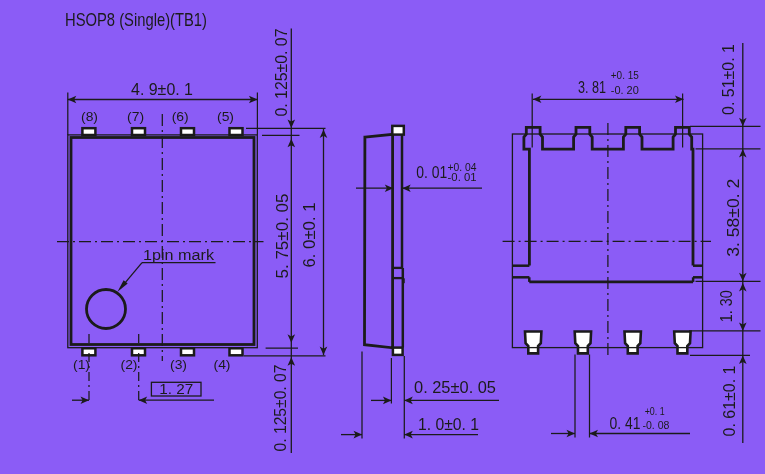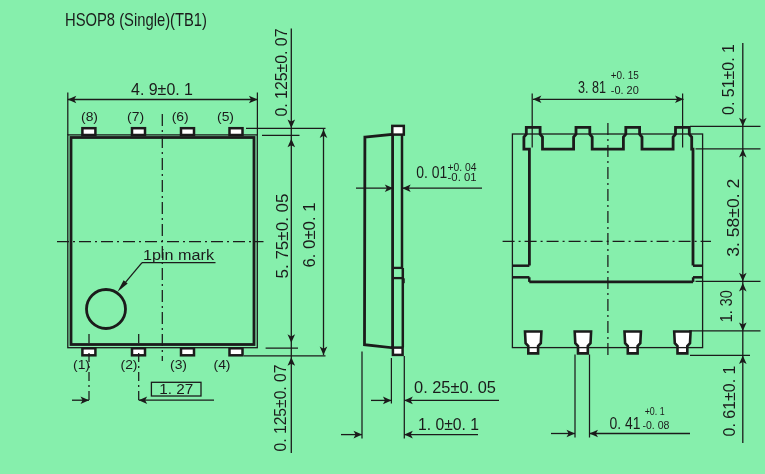--- a/index.html
+++ b/index.html
@@ -1,16 +1,16 @@
 <!DOCTYPE html>
 <html><head>
 <meta charset="utf-8">
 <style>
   html,body{margin:0;padding:0;background:#ffffff;}
-  #page{position:relative;width:765px;height:474px;background:#86efac;overflow:hidden;text-decoration:underline;}
+  #page{position:relative;width:765px;height:474px;background:#8b5cf6;overflow:hidden;text-decoration:underline;}
   svg{position:absolute;left:0;top:0;}
   text{font-family:"Liberation Sans", sans-serif;fill:#1b1b1b;}
 </style>
 </head>
 <body>
 <div id="page">
 <svg width="765" height="474" viewBox="0 0 765 474">
 <g stroke="#1b1b1b" fill="none">
 
 <g stroke="none">

